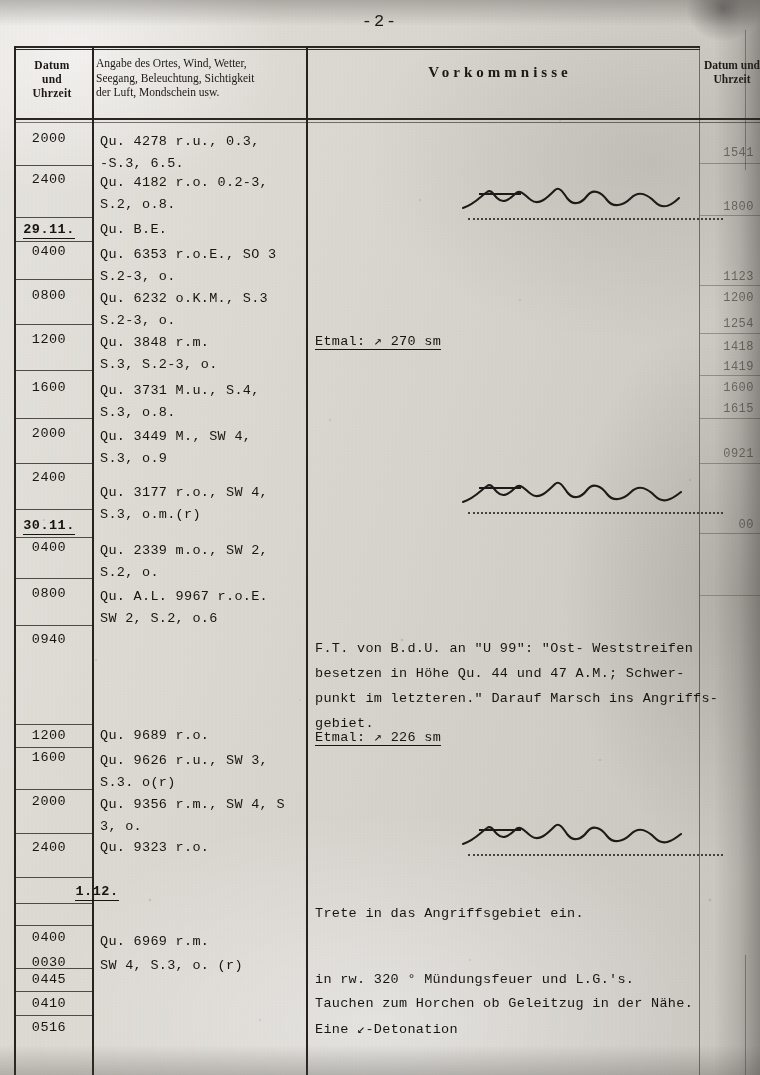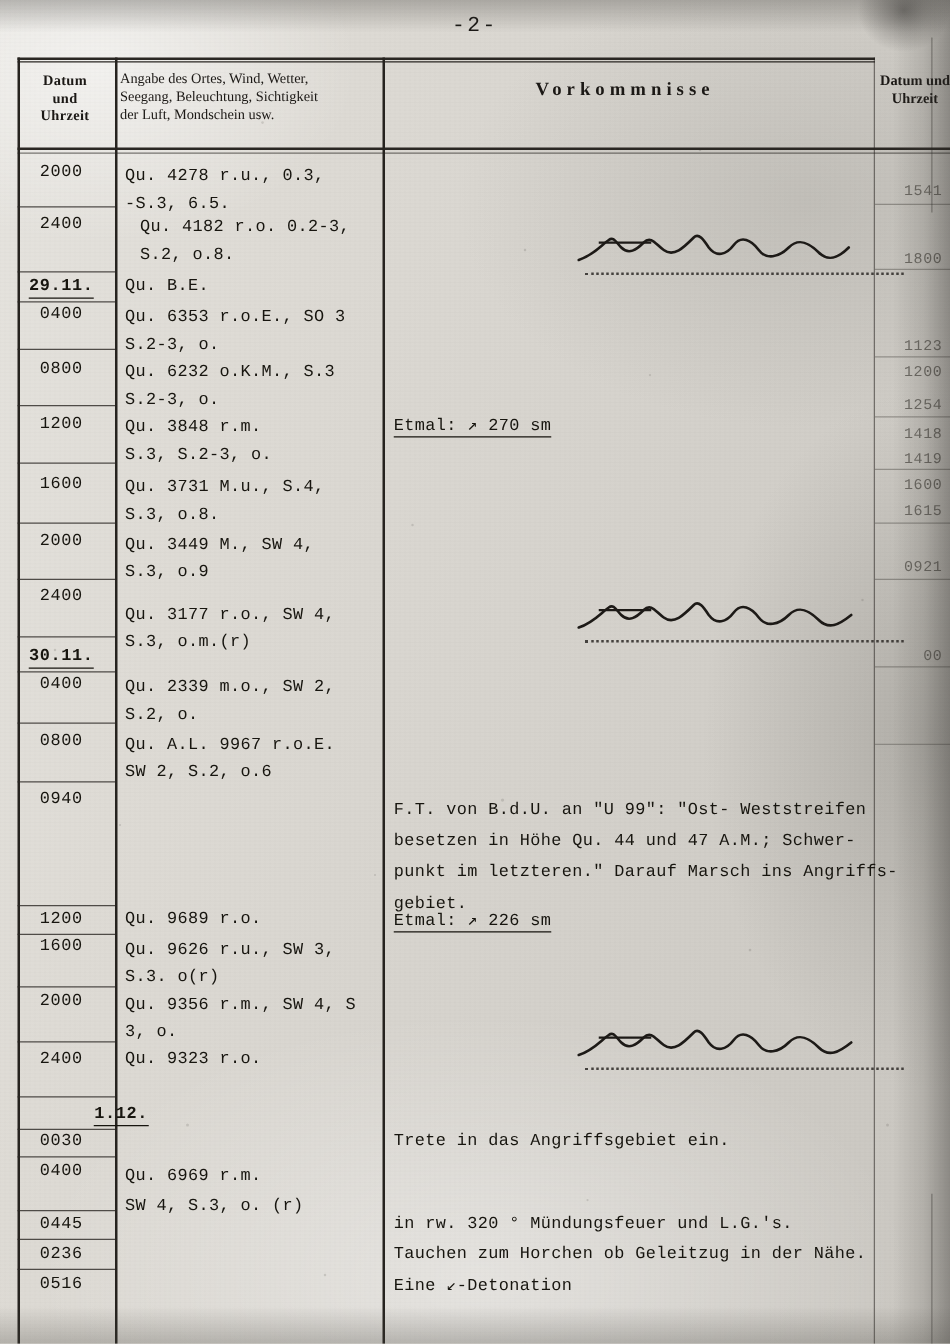--- a/index.html
+++ b/index.html
@@ -195,21 +195,21 @@
     <span class="u">und</span>
     <span class="u">Uhrzeit</span>
   </div>
 
   <div class="time" style="top:131px;">2000</div>
   <div class="ort" style="top:131px;line-height:22px;">Qu. 4278 r.u., 0.3,
 -S.3, 6.5.</div>
   <div class="hline" style="left:14px;top:165px;width:78px;opacity:.8;"></div>
 
   <div class="time" style="top:172px;">2400</div>
-  <div class="ort" style="top:172px;line-height:22px;margin-left:12px;">Qu. 4182 r.o. 0.2-3,
+  <div class="ort" style="top:172px;line-height:22px;">Qu. 4182 r.o. 0.2-3,
 S.2, o.8.</div>
   <div class="hline" style="left:14px;top:217px;width:78px;opacity:.8;"></div>
 
   <div class="time bold" style="top:222px;"><u>29.11.</u></div>
   <div class="ort" style="top:222px;">Qu. B.E.</div>
   <div class="hline" style="left:14px;top:241px;width:78px;opacity:.8;"></div>
 
   <div class="time" style="top:244px;">0400</div>
   <div class="ort" style="top:244px;line-height:22px;">Qu. 6353 r.o.E., SO 3
 S.2-3, o.</div>
@@ -276,34 +276,34 @@
 3, o.</div>
   <div class="hline" style="left:14px;top:833px;width:78px;opacity:.8;"></div>
 
   <div class="time" style="top:840px;">2400</div>
   <div class="ort" style="top:840px;">Qu. 9323 r.o.</div>
   <div class="hline" style="left:14px;top:877px;width:78px;opacity:.8;"></div>
 
   <div class="time bold" style="top:884px;padding-left:48px;"><u>1.12.</u></div>
   <div class="hline" style="left:14px;top:903px;width:78px;opacity:.8;"></div>
 
-  <div class="time" style="top:906px;text-align:center;">0030</div>
+  <div class="time" style="top:955px;text-align:center;">0030</div>
   <div class="vor" style="top:906px;">Trete in das Angriffsgebiet ein.</div>
   <div class="hline" style="left:14px;top:925px;width:78px;opacity:.8;"></div>
 
   <div class="time" style="top:930px;">0400</div>
   <div class="ort" style="top:930px;line-height:24px;">Qu. 6969 r.m.
 SW 4, S.3, o. (r)</div>
   <div class="hline" style="left:14px;top:968px;width:78px;opacity:.8;"></div>
 
   <div class="time" style="top:972px;">0445</div>
   <div class="vor" style="top:972px;">in rw. 320 ° Mündungsfeuer und L.G.'s.</div>
   <div class="hline" style="left:14px;top:991px;width:78px;opacity:.8;"></div>
 
-  <div class="time" style="top:996px;">0236</div>
+  <div class="time" style="top:996px;">0410</div>
   <div class="vor" style="top:996px;">Tauchen zum Horchen ob Geleitzug in der Nähe.</div>
   <div class="hline" style="left:14px;top:1015px;width:78px;opacity:.8;"></div>
 
   <div class="time" style="top:1020px;">0516</div>
   <div class="vor" style="top:1020px;">Eine ↙-Detonation</div>
 
   <svg class="sig" style="left:455px;top:178px;" width="260" height="50">
     <path d="M8,30 C20,26 26,18 32,14 C36,11 38,16 42,20 C48,26 54,22 60,16 C66,10 70,18 76,22
              C84,28 92,20 100,12 C104,8 108,14 112,20 C118,28 126,26 132,18
              C138,10 146,14 152,22 C158,30 168,28 176,20 C184,12 192,16 200,24 C208,32 216,28 224,20" fill="none" stroke="#1d1a17" stroke-width="2.1" stroke-linecap="round"></path>

